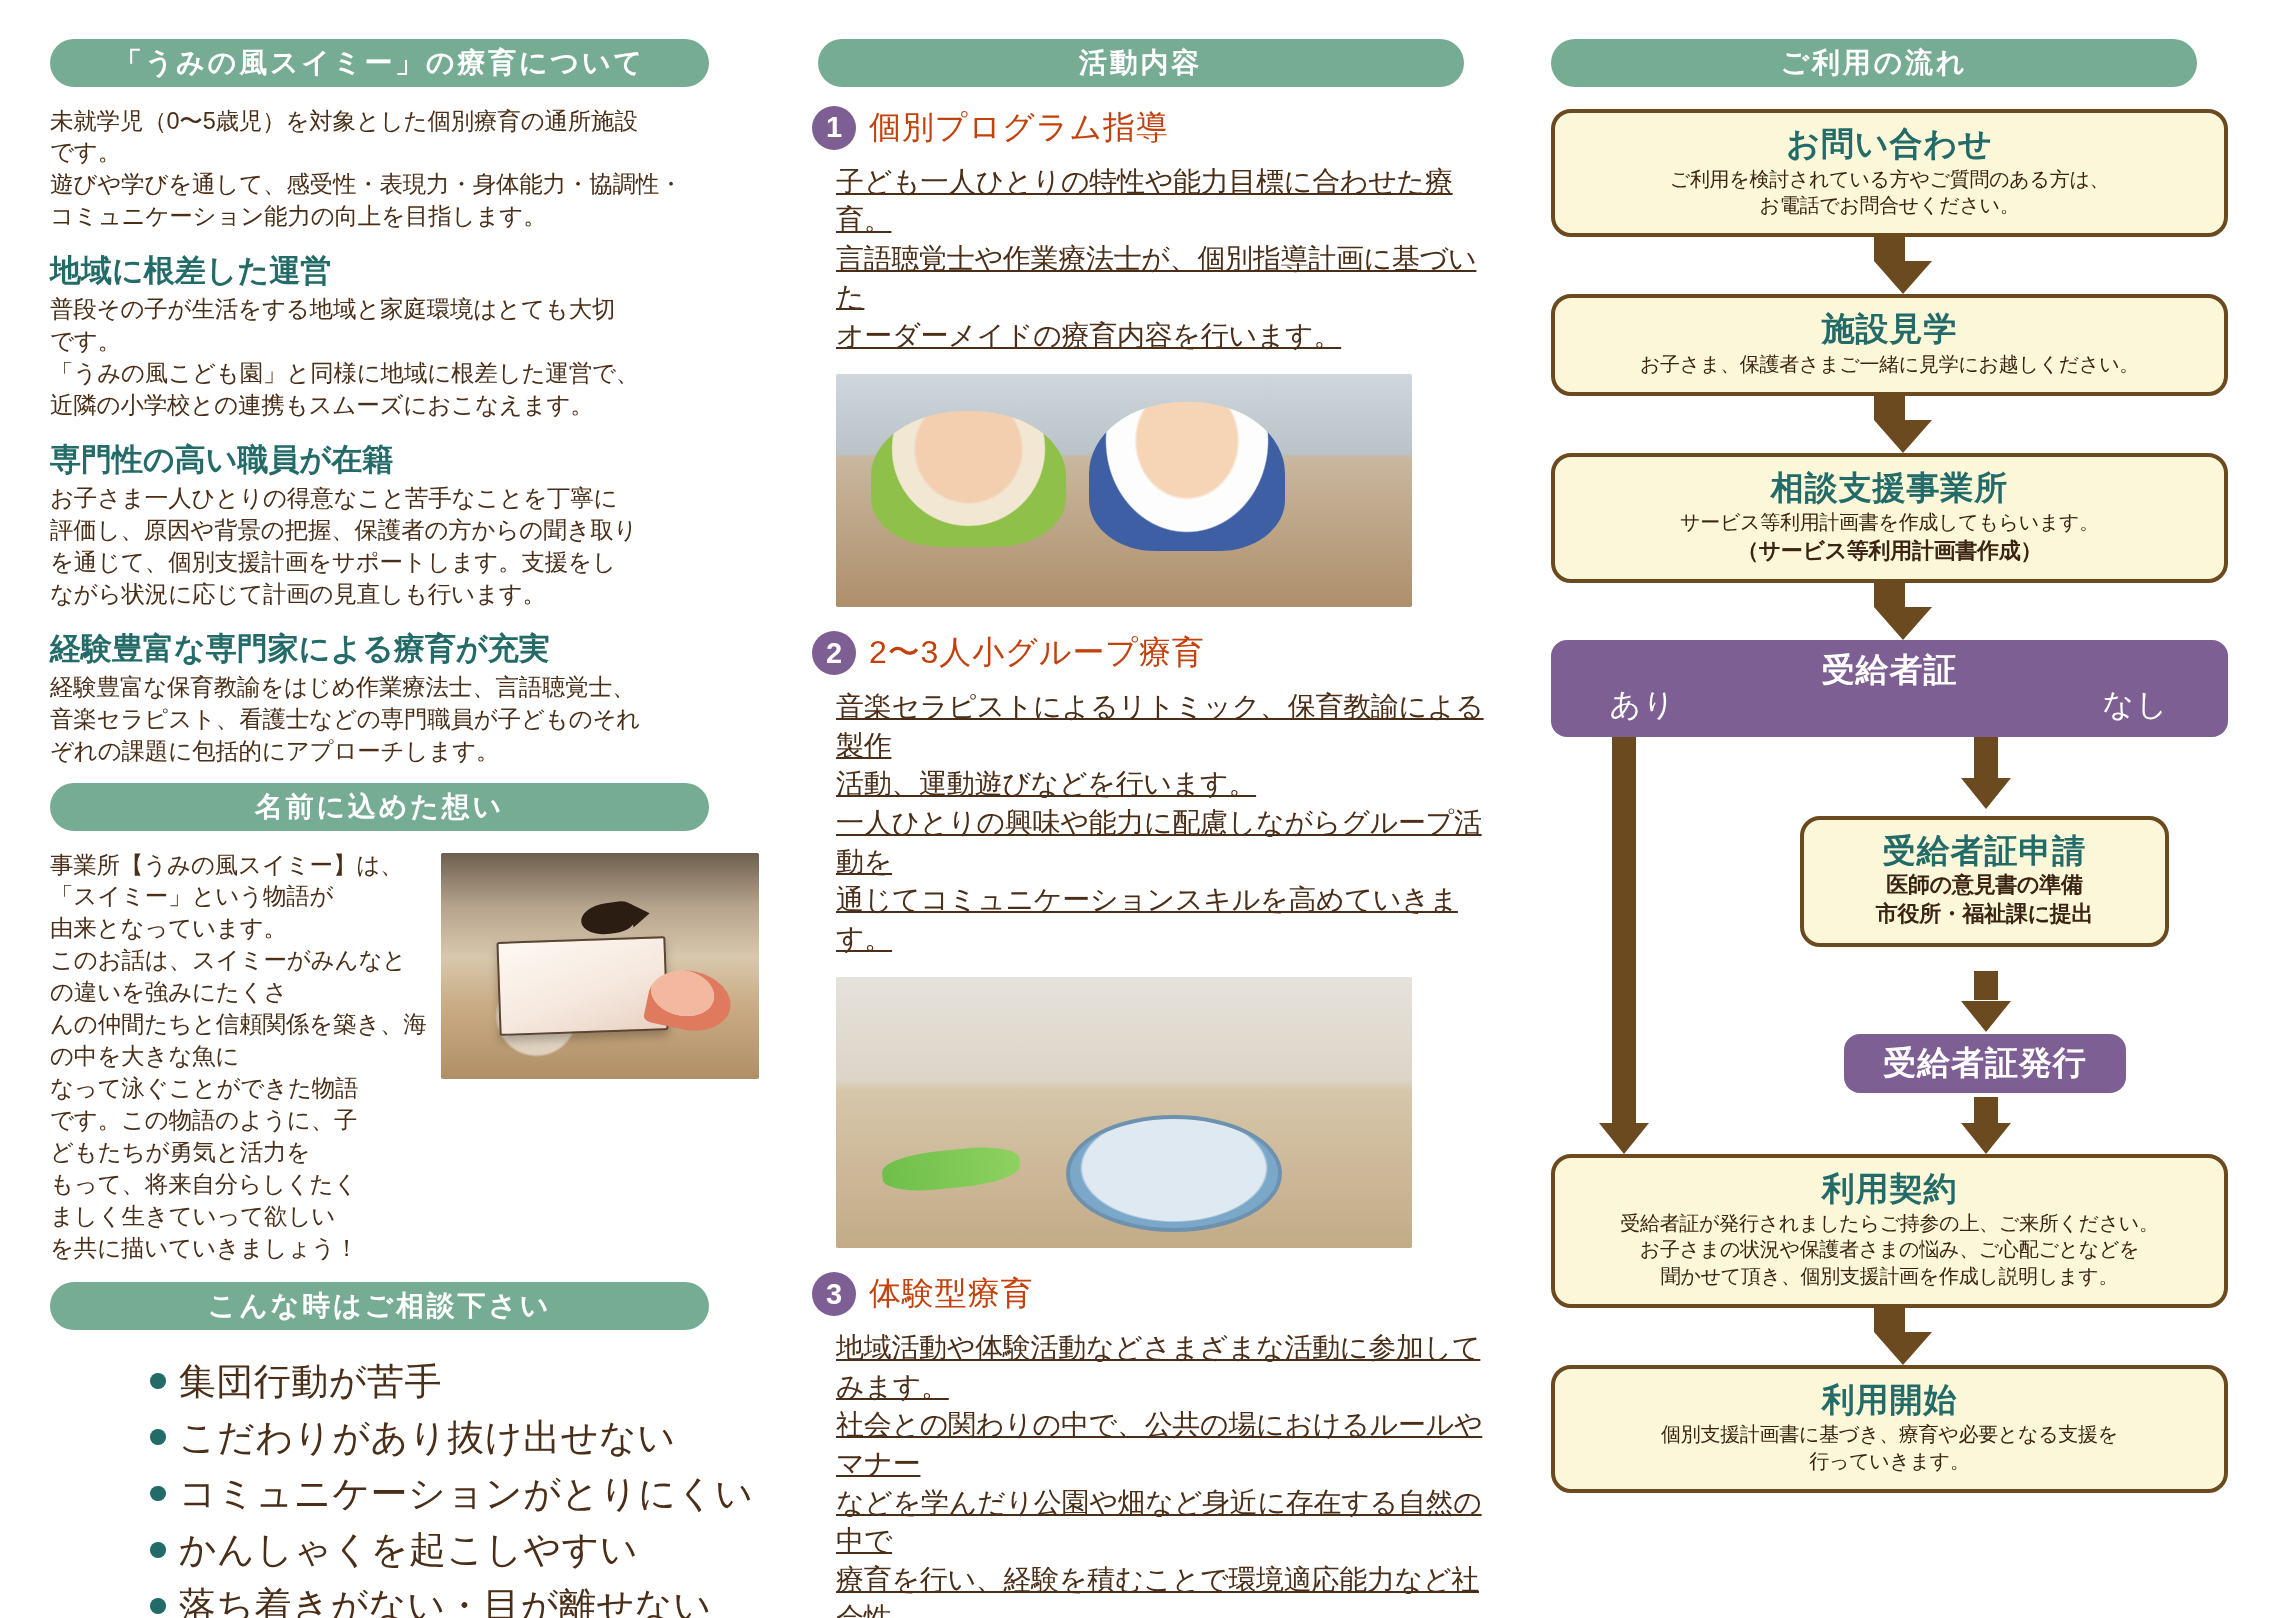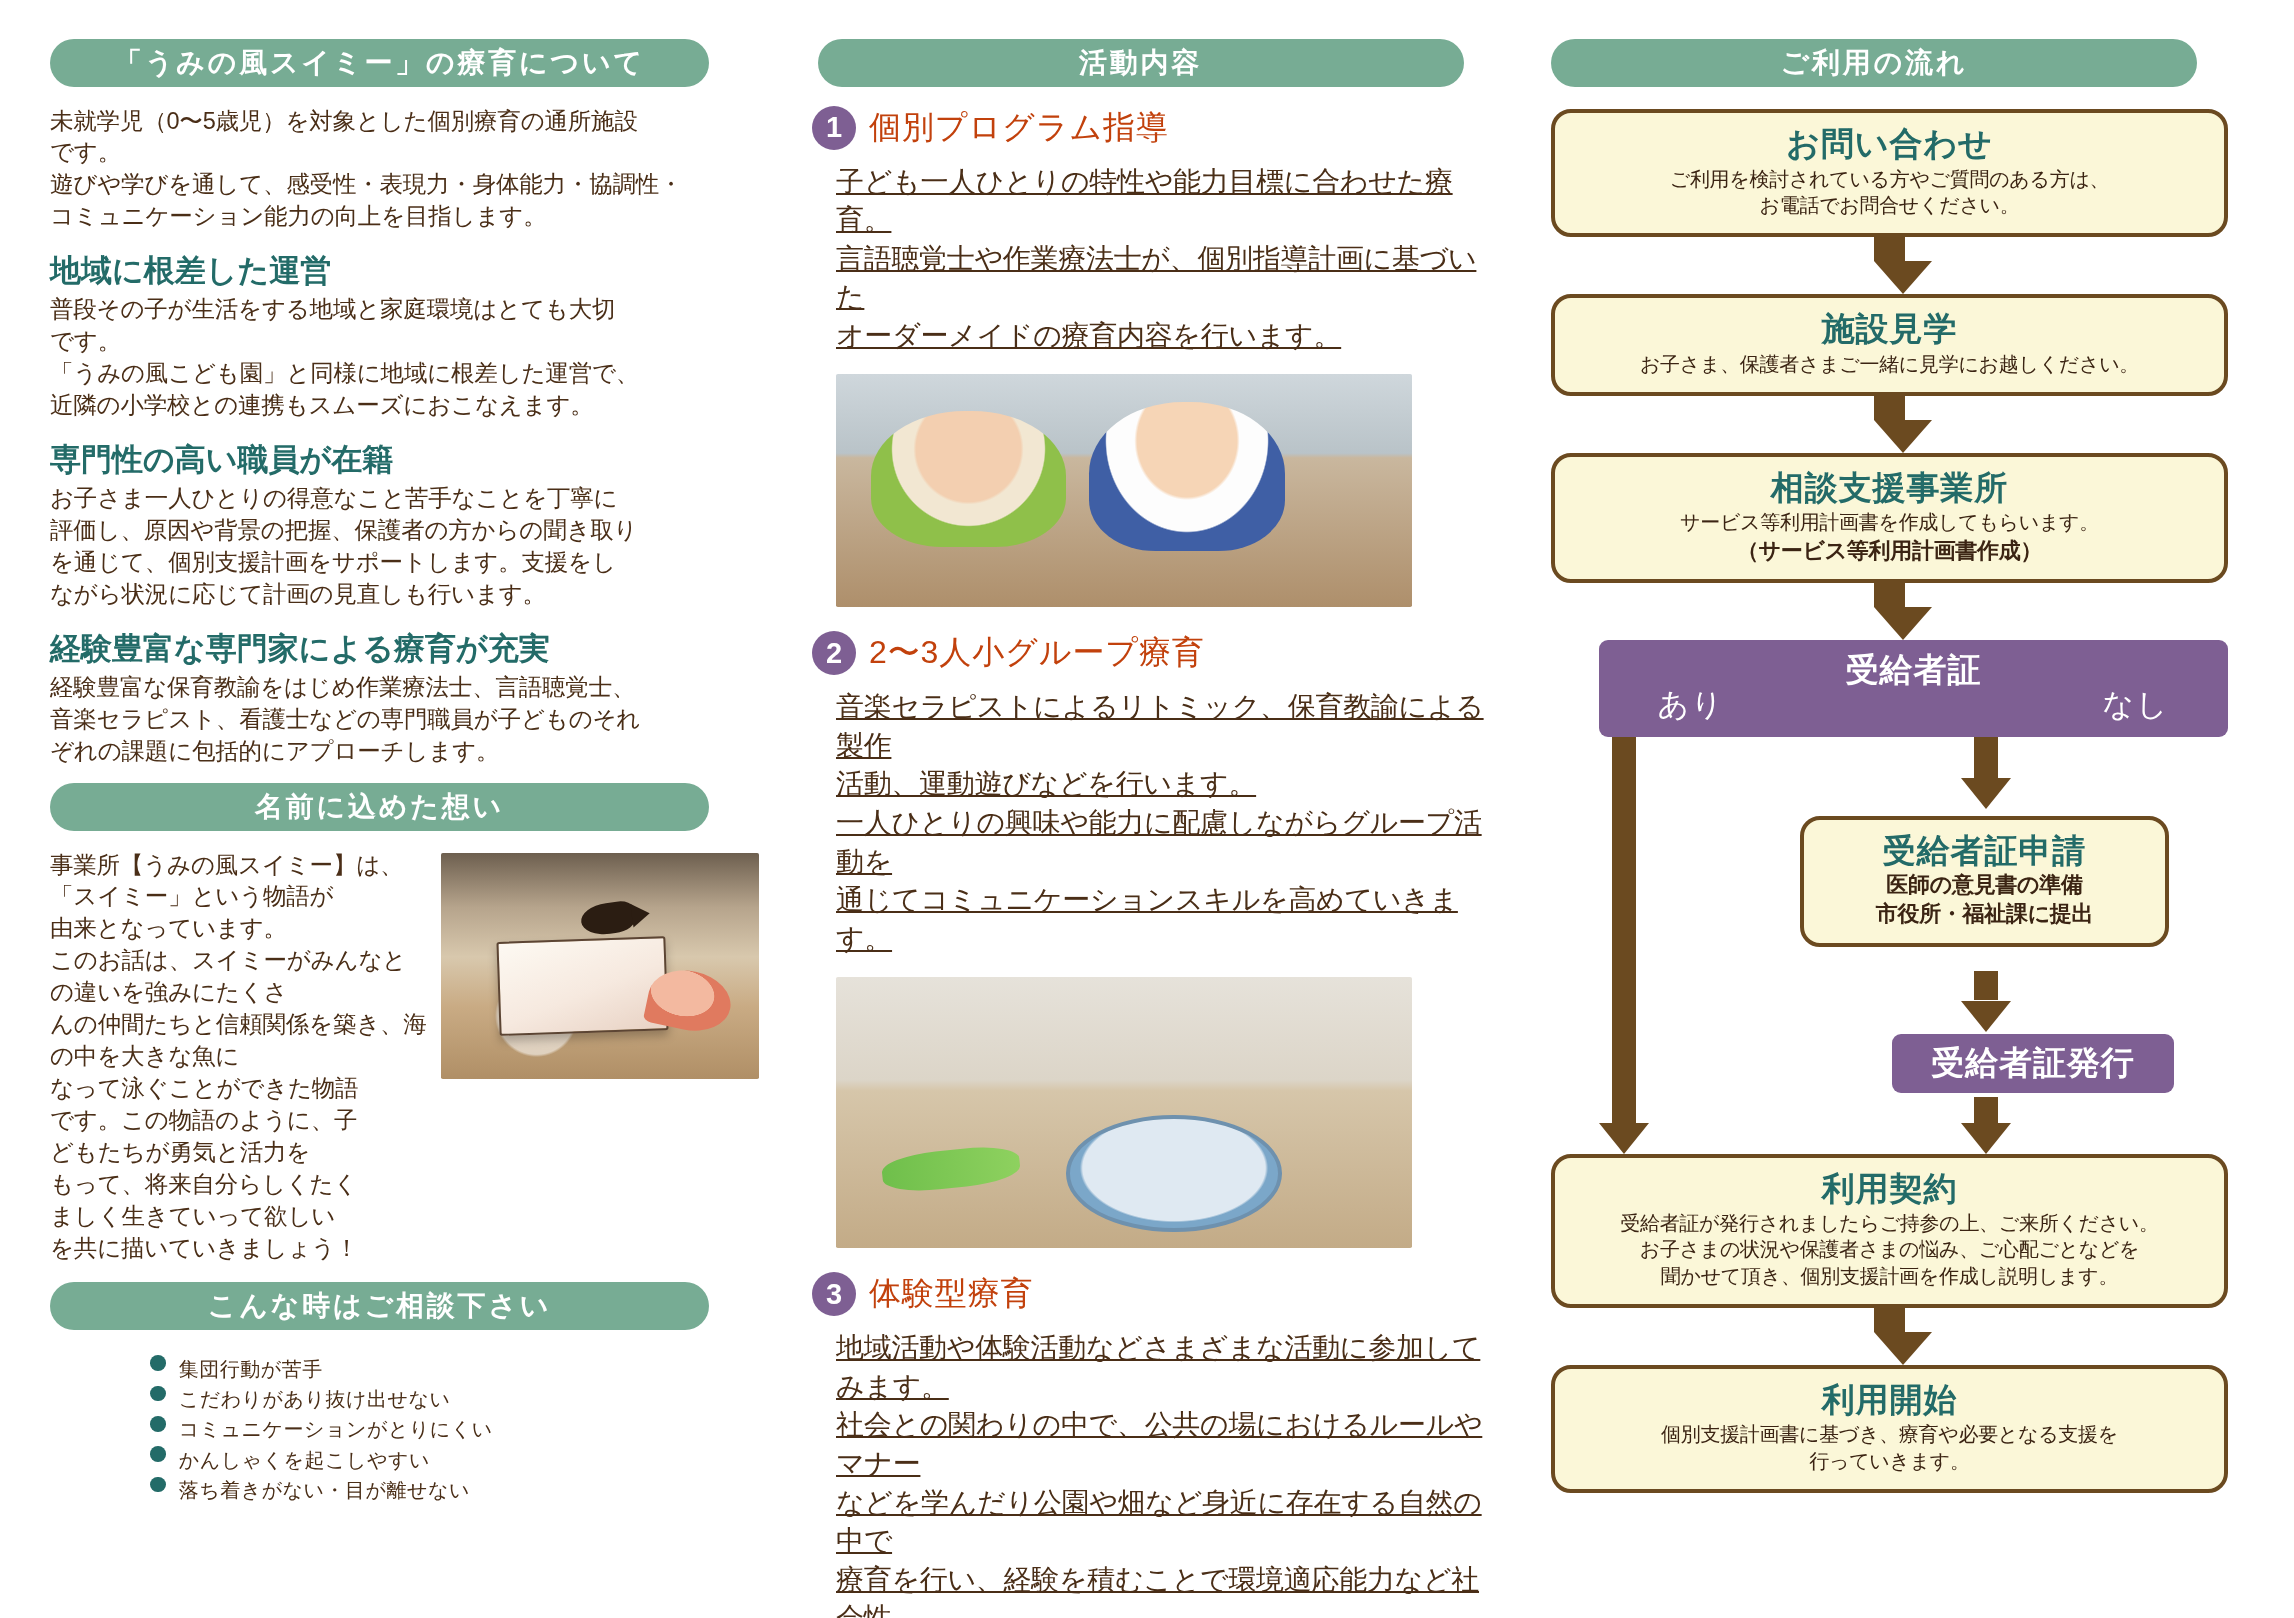--- a/index.html
+++ b/index.html
@@ -115,21 +115,21 @@
     border-left: 18.5px solid #2b1d12;
     border-top: 12px solid transparent;
     border-bottom: 12px solid transparent;
   }
 
   
   .bullets { margin-top: 24px; padding-left: 100px; }
   .bullet-row {
     display: flex;
     align-items: baseline;
-    font-size: 20px;
+    font-size: 37px;
     line-height: 1.52;
     color: #4a2e17;
     letter-spacing: 0.5px;
   }
   .dot {
     width: 15.7px; height: 15.7px;
     border-radius: 50%;
     background: #236b68;
     margin-right: 13px;
     flex: none;
@@ -268,26 +268,25 @@
     font-size: 22px;
     font-weight: bold;
     color: #3b2413;
     line-height: 1.32;
     letter-spacing: -0.3px;
   }
 
   .node-purple {
     background: #7e5f93;
     border: none;
-    border-radius: 9px;
+    border-radius: 16px;
     color: #ffffff;
     padding: 9.2px 16.6px 11px 16.6px;
     text-align: center;
     position: relative;
-    margin-left: 48px;
   }
   .node-purple .node-title { color: #ffffff; }
 
   .yn-row {
     display: flex;
     justify-content: space-between;
     font-size: 31px;
     color: #ffffff;
     padding: 0 42px;
     margin-top: -5.5px;

